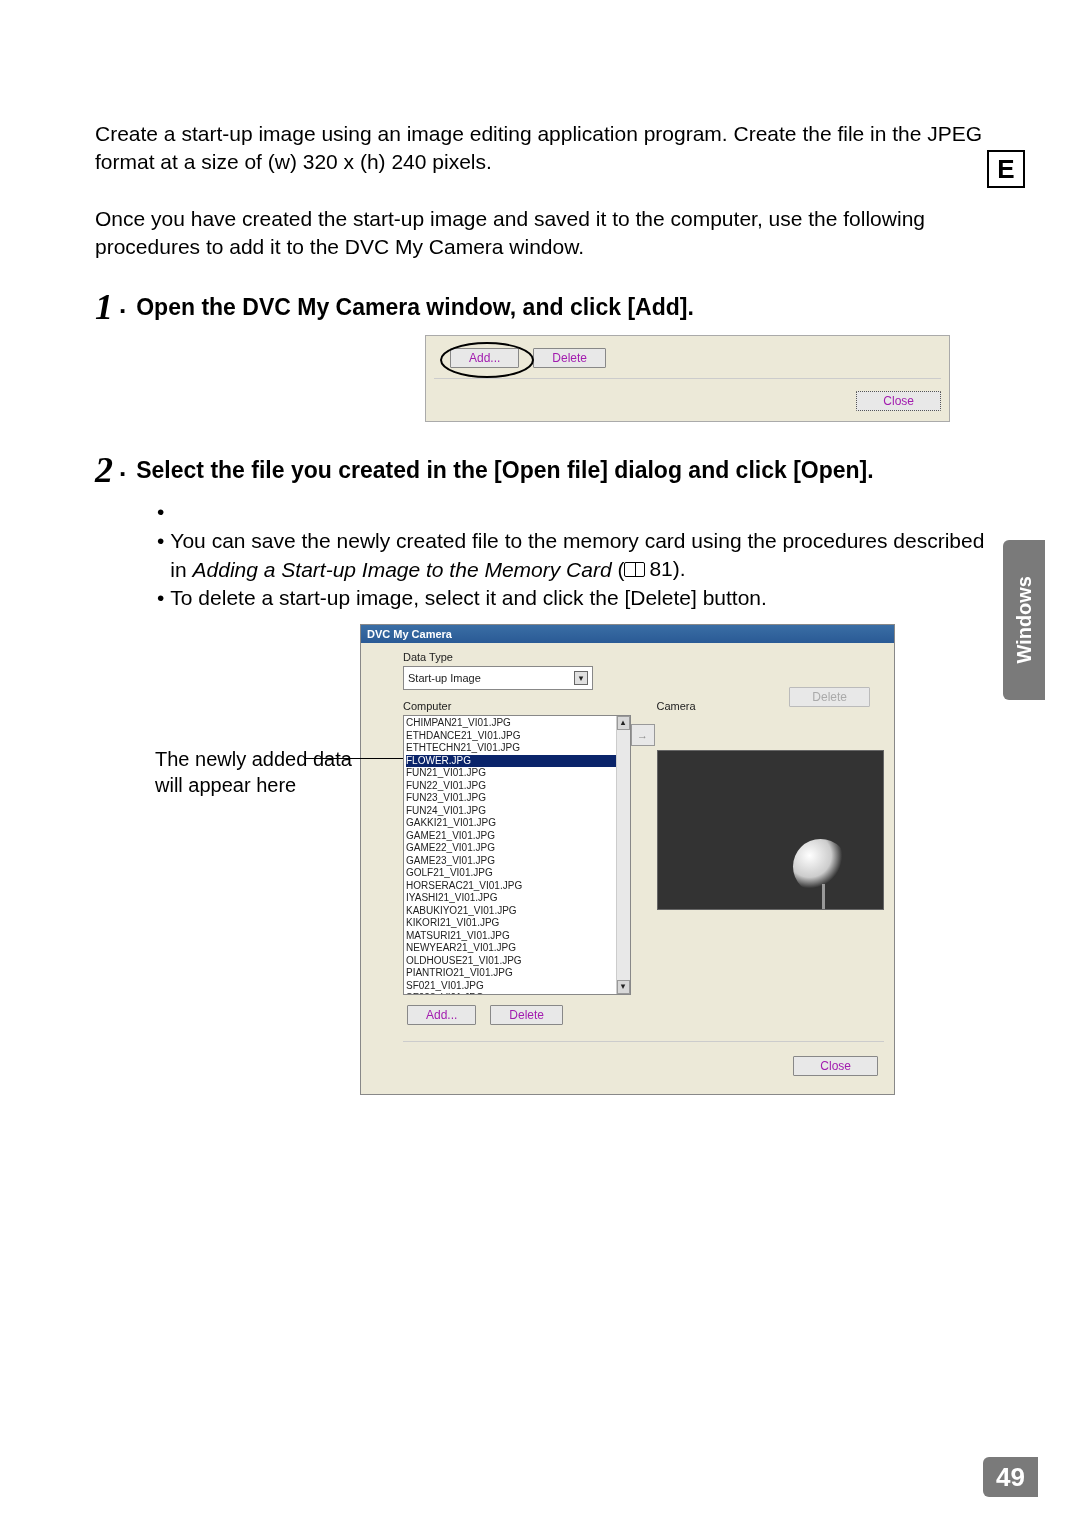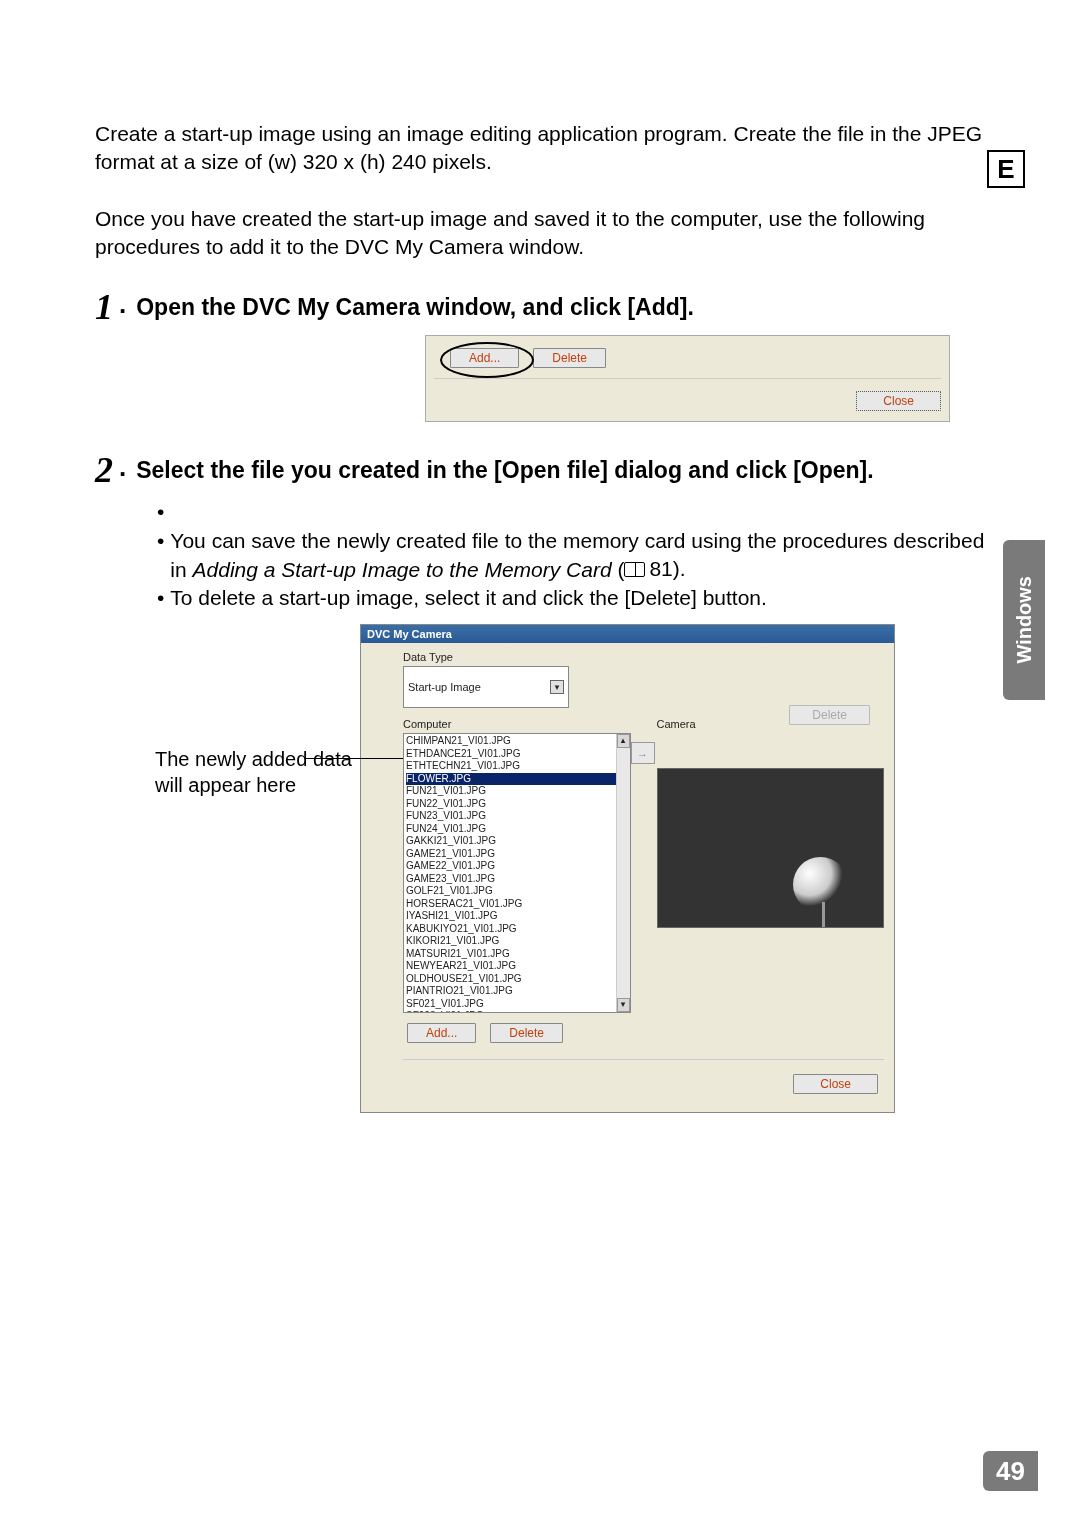--- a/index.html
+++ b/index.html
@@ -121,21 +121,21 @@
     .side-tab-text {
       color: #fff;
       font-size: 20px;
       font-weight: bold;
       writing-mode: vertical-rl;
       transform: rotate(180deg);
     }
     .page-number {
       position: absolute;
       right: 42px;
-      bottom: 38px;
+      bottom: 32px;
       color: #fff;
       background: #7a7a7a;
       font-size: 26px;
       font-weight: bold;
       width: 55px;
       height: 40px;
       border-radius: 6px 0 0 6px;
       display: flex;
       align-items: center;
       justify-content: center;
@@ -155,21 +155,21 @@
       align-items: center;
       gap: 14px;
       padding: 6px 0 10px 16px;
     }
     .btn {
       background: #e8e8e8;
       border: 1px solid #888;
       border-radius: 1px;
       padding: 2px 18px;
       font-size: 12px;
-      color: #c2410c;
+      color: #a21caf;
       cursor: pointer;
     }
     .add-circled {
       position: relative;
       display: inline-flex;
     }
     .add-circled::after {
       content: "";
       position: absolute;
       left: -10px;
@@ -227,22 +227,22 @@
       padding: 8px 10px;
       margin-left: 32px;
     }
     .label {
       display: block;
       margin-bottom: 3px;
     }
     .select {
       background: #fff;
       border: 1px solid #888;
-      width: 166px;
-      padding: 13px 4px;
+      width: 190px;
+      padding: 4px 4px;
       display: flex;
       justify-content: space-between;
       align-items: center;
     }
     .dropdown-arrow {
       background: #e0e0e0;
       border: 1px solid #666;
       width: 14px;
       height: 14px;
       text-align: center;

